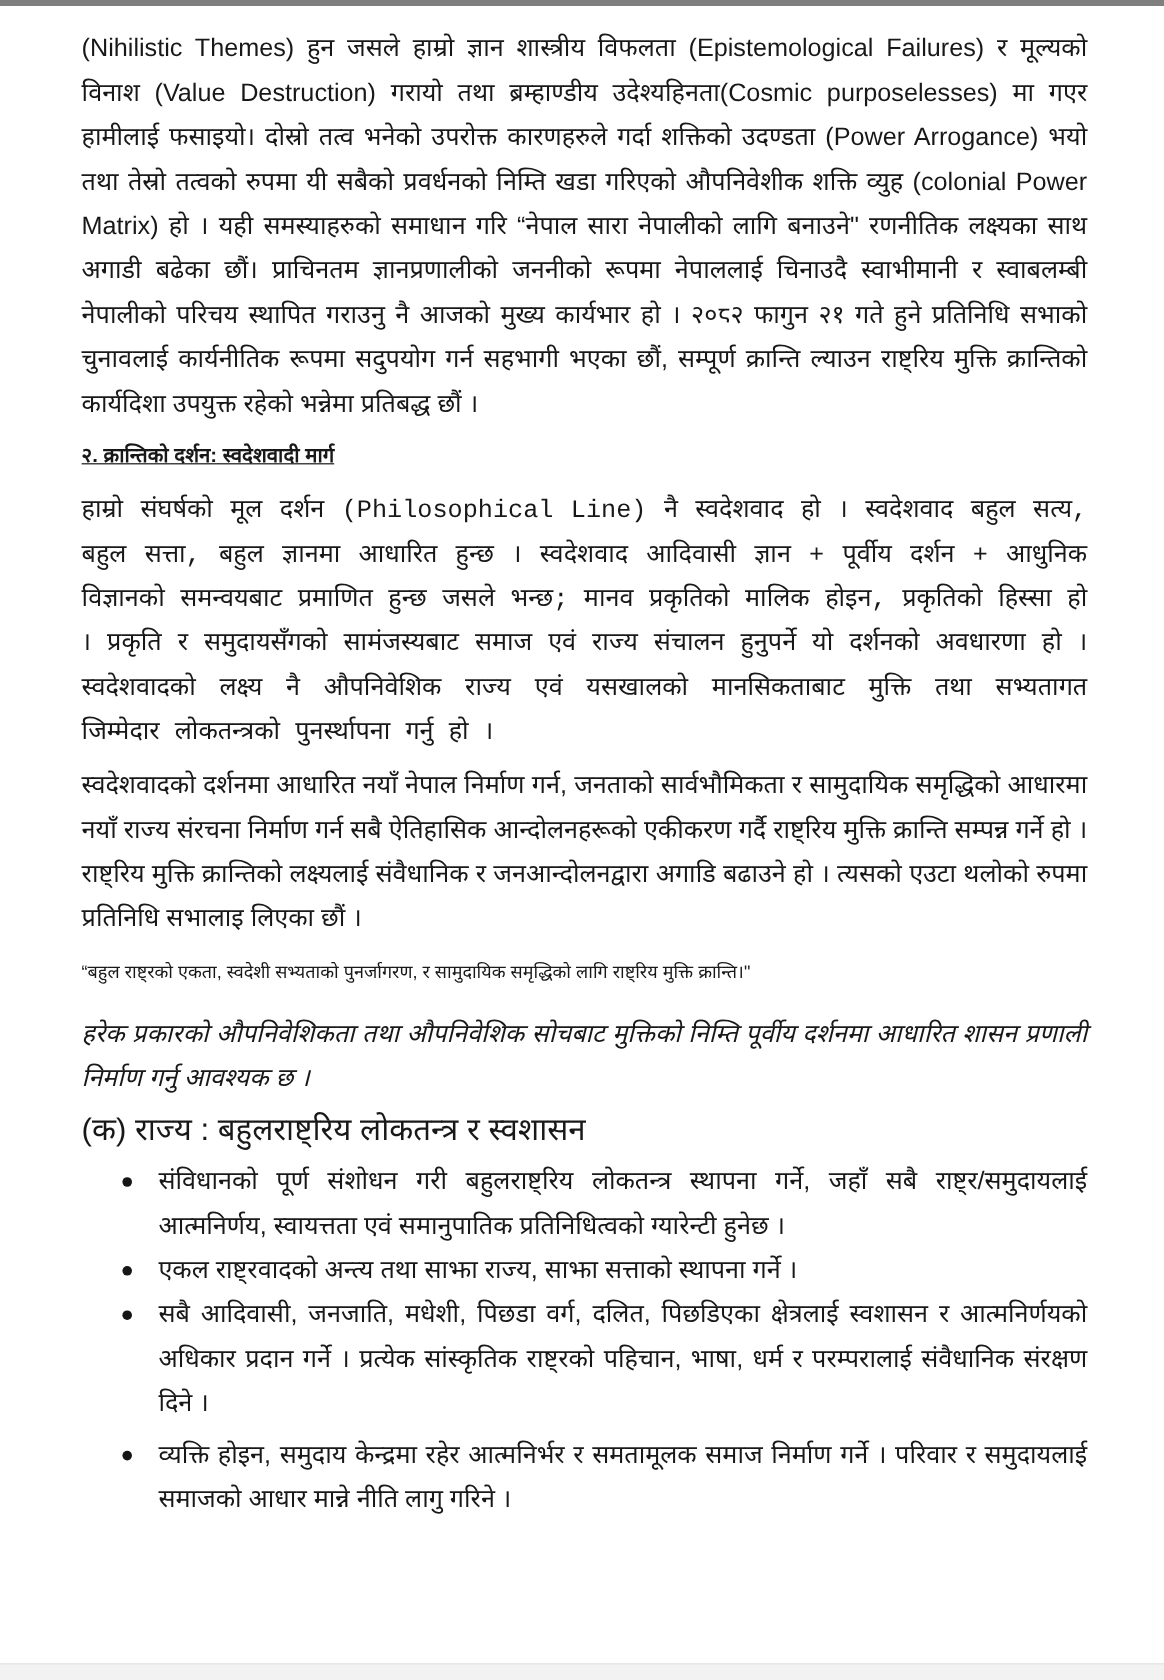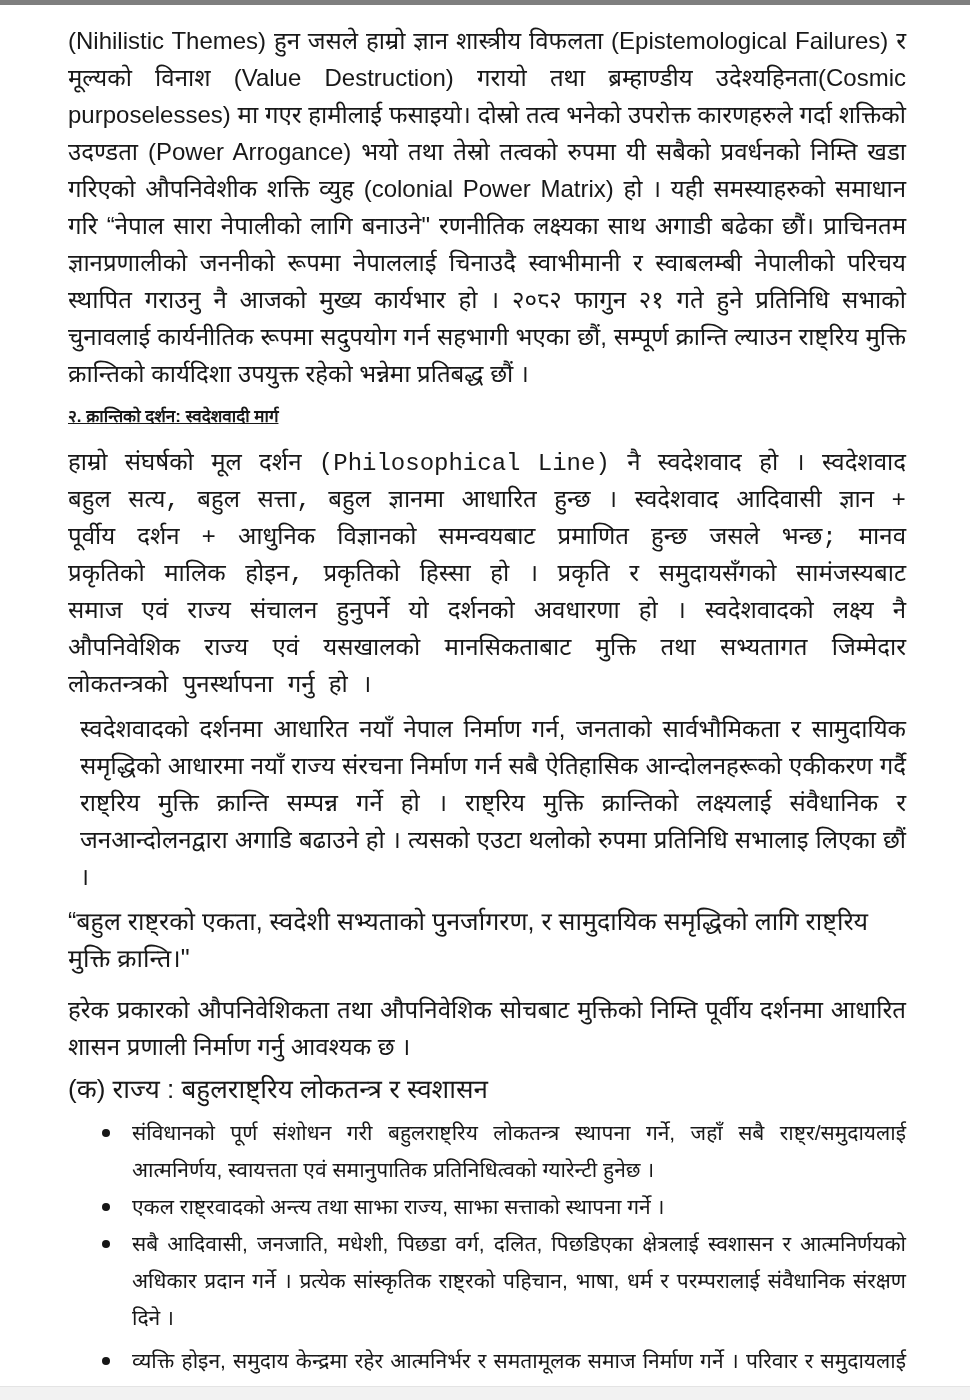--- a/index.html
+++ b/index.html
@@ -21,38 +21,38 @@
     width: 970px; height: 14px;
     background: #f2f2f2;
     border-top: 1px solid #e4e4e4;
   }
   .content {
     position: absolute;
     top: 22px; left: 68px;
     width: 838px;
   }
   .body-par {
-    font-size: 24px;
+    font-size: 21px;
     line-height: 37px;
     text-align: justify;
   }
   .p1 { margin-bottom: 6px; }
   .h2 {
     font-size: 17px; line-height: 37px; font-weight: 700;
     margin-bottom: 10px;
     text-decoration: underline;
   }
   .p2 { margin-bottom: 6px; font-family: Liberation Mono, monospace; }
-  .p3 { margin-bottom: 8px; margin-left: 12px; }
+  .p3 { margin-bottom: 8px; }
   .quote {
-    font-size: 25px; line-height: 37px;
+    font-size: 15px; line-height: 37px;
     text-align: left;
     margin-bottom: 14px;
   }
-  .p4 { margin-bottom: 6px; }
+  .p4 { margin-bottom: 6px; font-style: italic; }
   .h3 {
     font-size: 22.5px; line-height: 37px; font-weight: 700;
     margin-bottom: 8px;
   }
   .h3-note { font-size: 17.5px; font-weight: 700; }
   .subhead {
     font-size: 26px; line-height: 37px; font-weight: 400;
     margin-bottom: 6px;
   }
   .subhead-kha { margin-bottom: 6px; }

